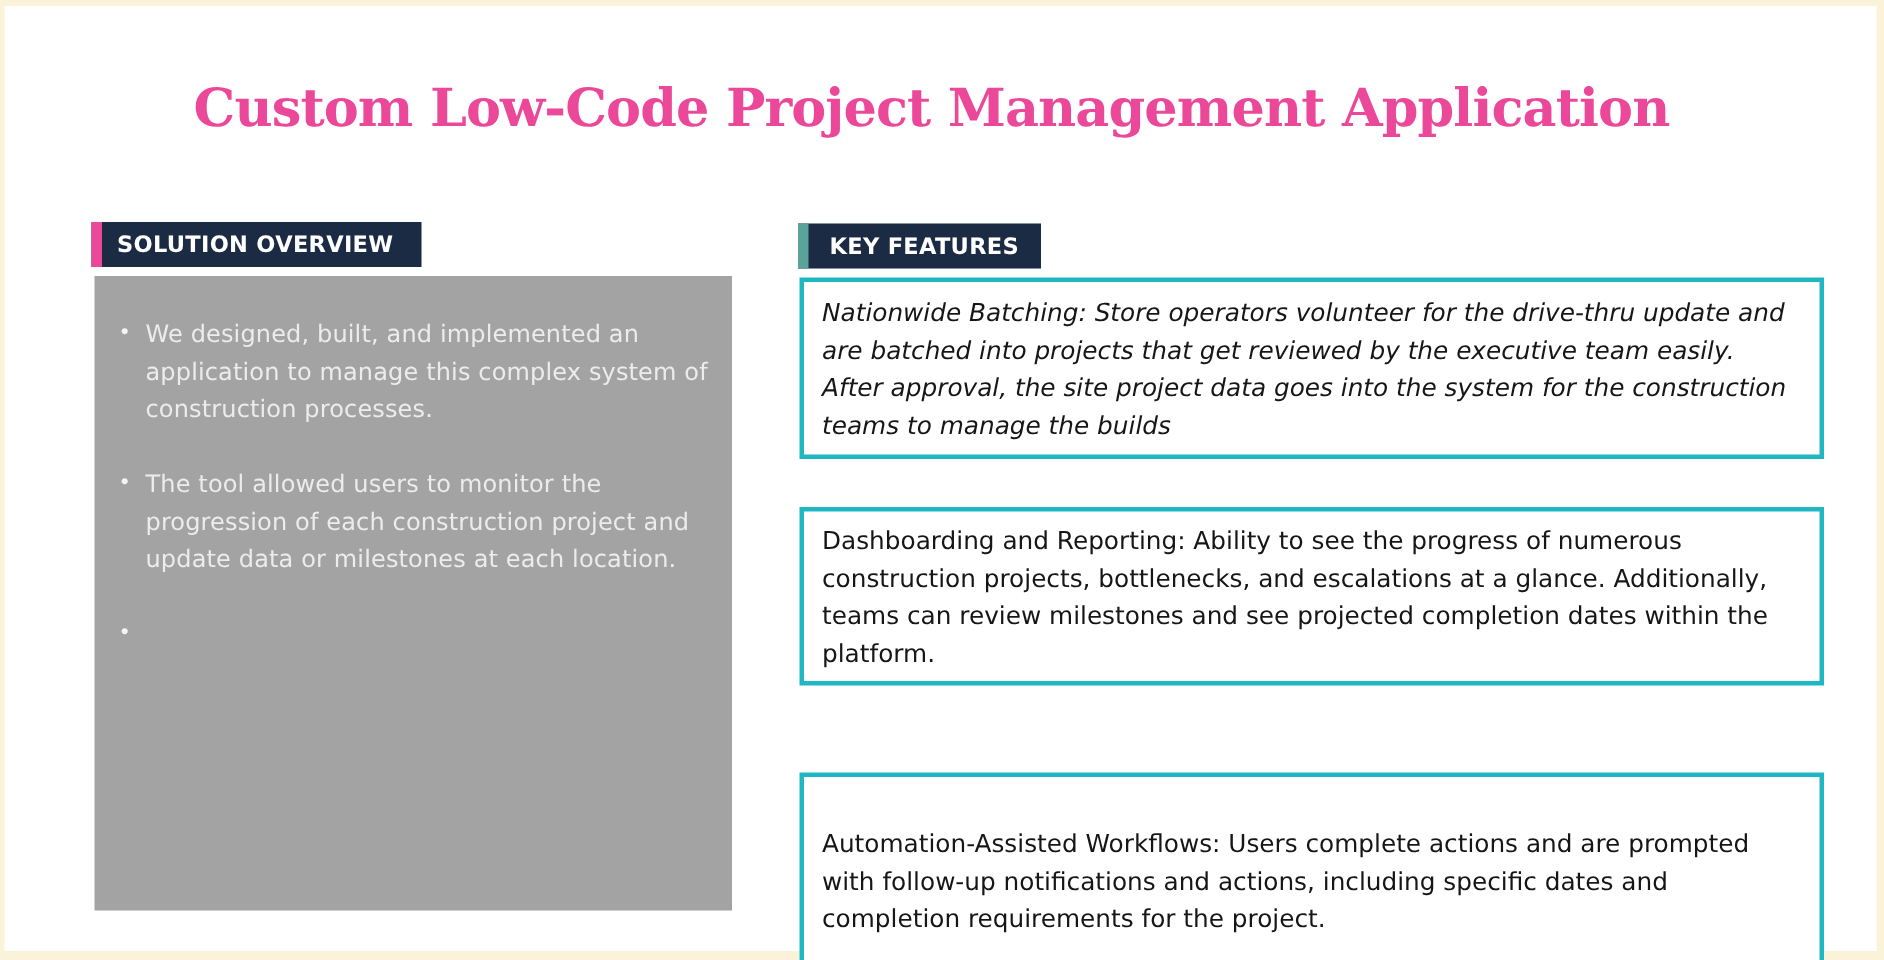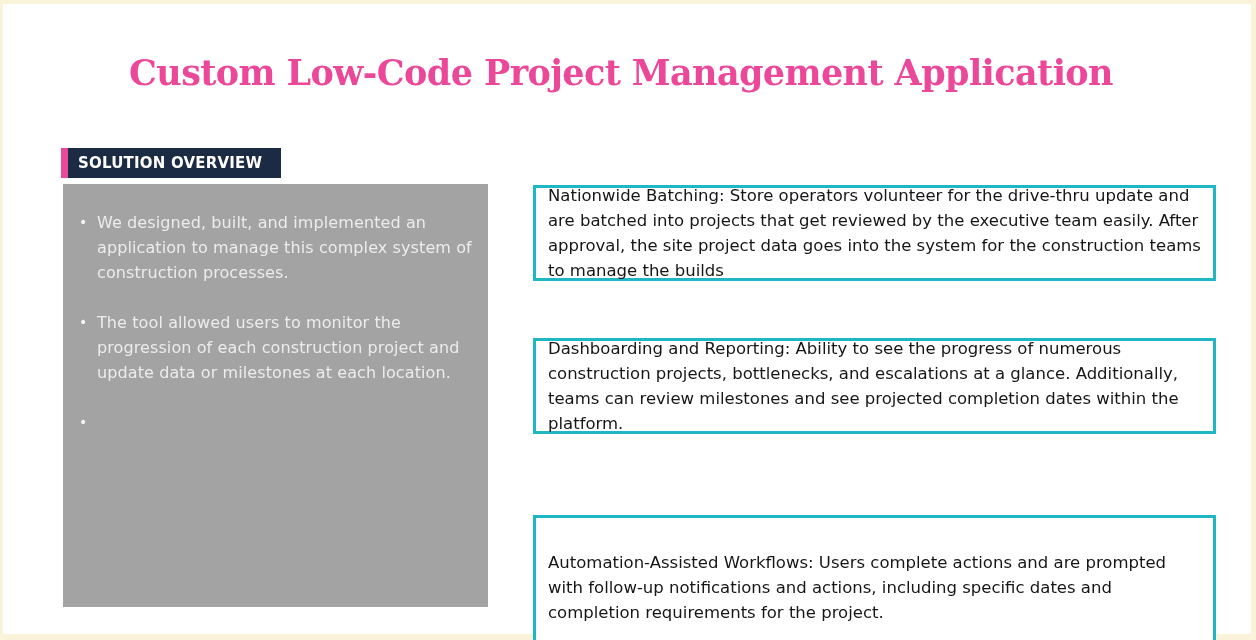--- a/index.html
+++ b/index.html
@@ -100,22 +100,22 @@
       border: 3px solid #1fb7c4;
       background: #ffffff;
       padding: 0 12px;
       font-family: "DejaVu Sans", "Liberation Sans", sans-serif;
       font-size: 16.5px;
       line-height: 25px;
       color: #161616;
       display: flex;
       align-items: center;
     }
-    .feature-1 { top: 181px; height: 96px; }
-    .feature-2 { top: 334px; height: 96px; }
+    .feature-1 { top: 181px; height: 121px; font-style: italic; }
+    .feature-2 { top: 334px; height: 119px; }
     .feature-3 { top: 486px; height: 144px; margin-top: 25px; }
     .feature-text {
       margin: 0;
     }
   </style>
 </head>
 <body>
 
 <div class="canvas">
 
@@ -132,20 +132,21 @@
       <li class="overview-item">
         <span class="bullet">•</span>
         <span>The tool allowed users to monitor the progression of each construction project and update data or milestones at each location.</span>
       </li>
       <li class="overview-item">
         <span class="bullet">•</span>
       </li>
     </ul>
   </div>
 
+  <div class="tag tag-features">KEY FEATURES</div>
 
   <div class="feature-box feature-1">
     <p class="feature-text">Nationwide Batching: Store operators volunteer for the drive-thru update and are batched into projects that get reviewed by the executive team easily. After approval, the site project data goes into the system for the construction teams to manage the builds</p>
   </div>
 
   <div class="feature-box feature-2">
     <p class="feature-text">Dashboarding and Reporting: Ability to see the progress  of numerous construction projects, bottlenecks, and escalations at a glance. Additionally, teams can review milestones and see projected completion dates within the platform.</p>
   </div>
 
   <div class="feature-box feature-3">

